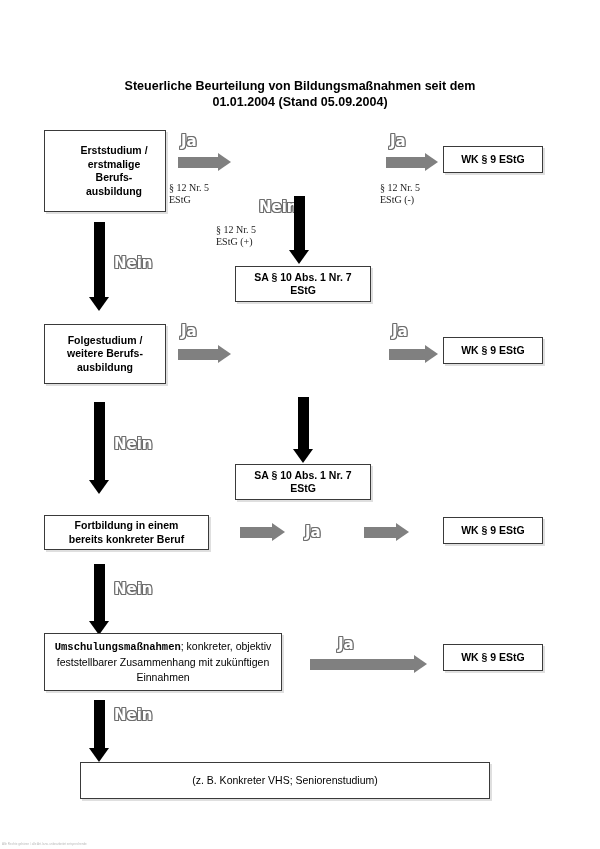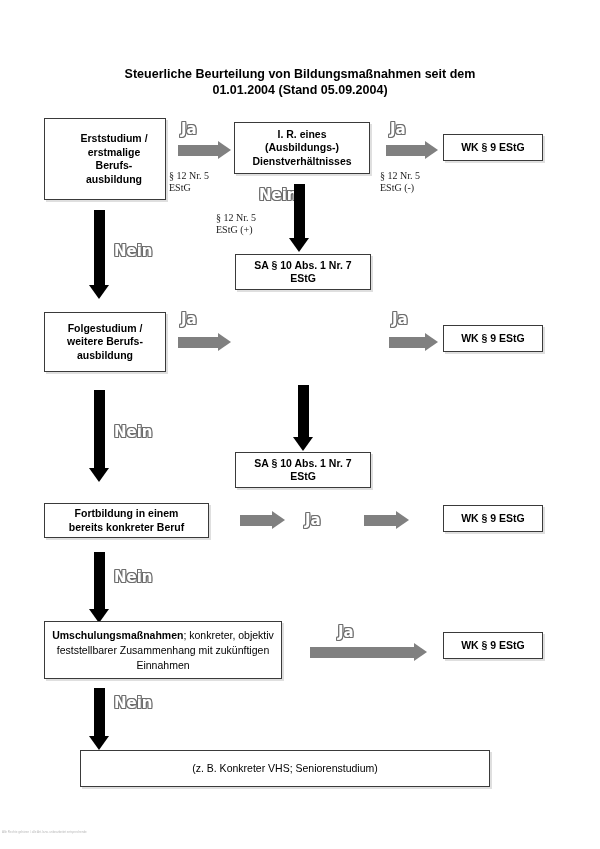--- a/index.html
+++ b/index.html
@@ -10,21 +10,21 @@
   body {
     width: 600px;
     height: 849px;
     position: relative;
     font-family: "Liberation Sans", sans-serif;
     overflow: hidden;
   }
 
   .canvas {
     position: absolute;
-    left: 0; top: 0;
+    left: 0; top: 12px;
     width: 600px;
     height: 622px;
   }
 
   
   .title {
     position: absolute;
     left: 60px;
     top: 66px;
     width: 480px;
@@ -46,21 +46,21 @@
     align-items: center;
     justify-content: center;
     text-align: center;
     color: #000;
     font-size: 10.5px;
     font-weight: bold;
     line-height: 13.5px;
     padding: 2px 4px;
   }
   .box.regular { font-weight: normal; }
-  .box .b { font-weight: bold; }
+  .box .b { font-weight: bold; font-family: Liberation Mono, monospace; }
 
   
   .hollow {
     position: absolute;
     font-family: "DejaVu Sans", sans-serif;
     font-weight: bold;
     font-size: 15px;
     color: #ffffff;
     letter-spacing: 0px;
     text-shadow:
@@ -154,23 +154,20 @@
   <div class="hollow" style="left:181px; top:120px;">Ja</div>
 
   <div class="arrow-h" style="left:178px; top:150px;">
     <div class="shaft" style="width:40px; height:11px; top:-5px;"></div>
     <div class="head" style="left:40px;"></div>
   </div>
 
   <div class="para" style="left:169px; top:170px;">§ 12 Nr. 5
 EStG</div>
 
-  <div class="box" style="left:234px; top:122px; width:136px; height:52px; white-space:pre-line;">I. R. eines
-(Ausbildungs-)
-Dienstverhältnisses</div>
 
   <div class="hollow" style="left:390px; top:120px;">Ja</div>
 
   <div class="arrow-h" style="left:386px; top:150px;">
     <div class="shaft" style="width:39px; height:11px; top:-5px;"></div>
     <div class="head" style="left:39px;"></div>
   </div>
 
   <div class="para" style="left:380px; top:170px;">§ 12 Nr. 5
 EStG (-)</div>

